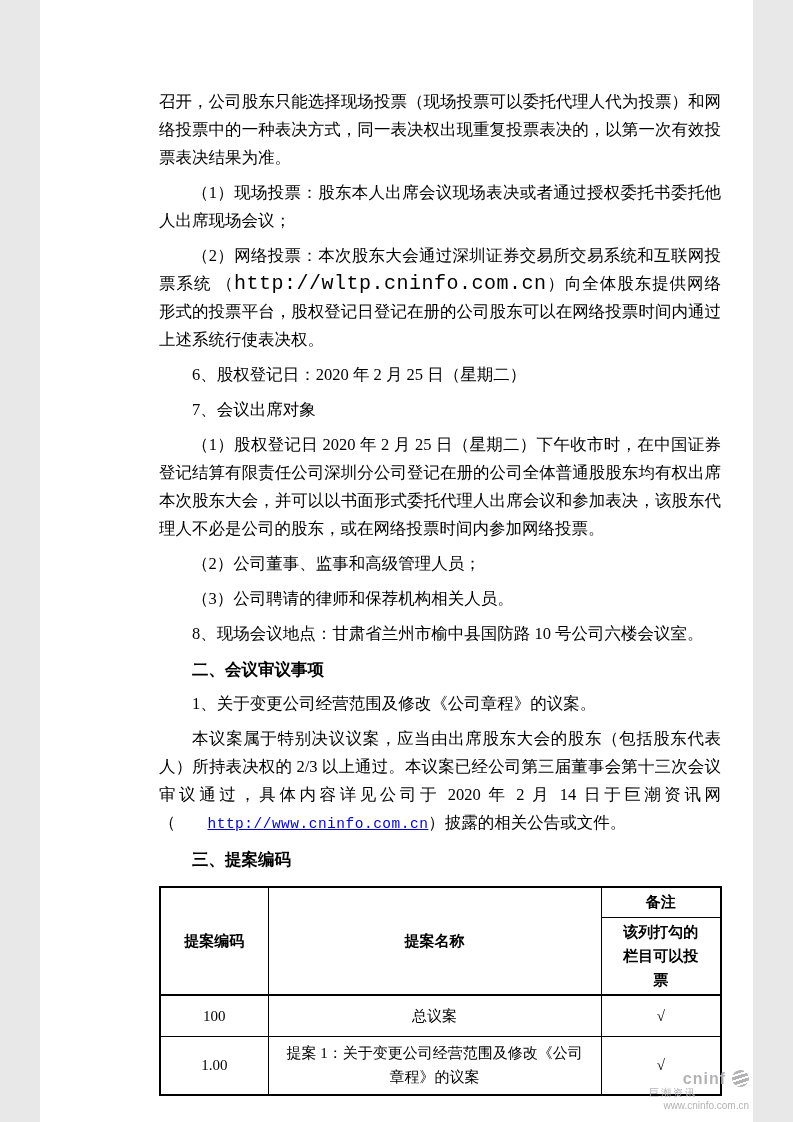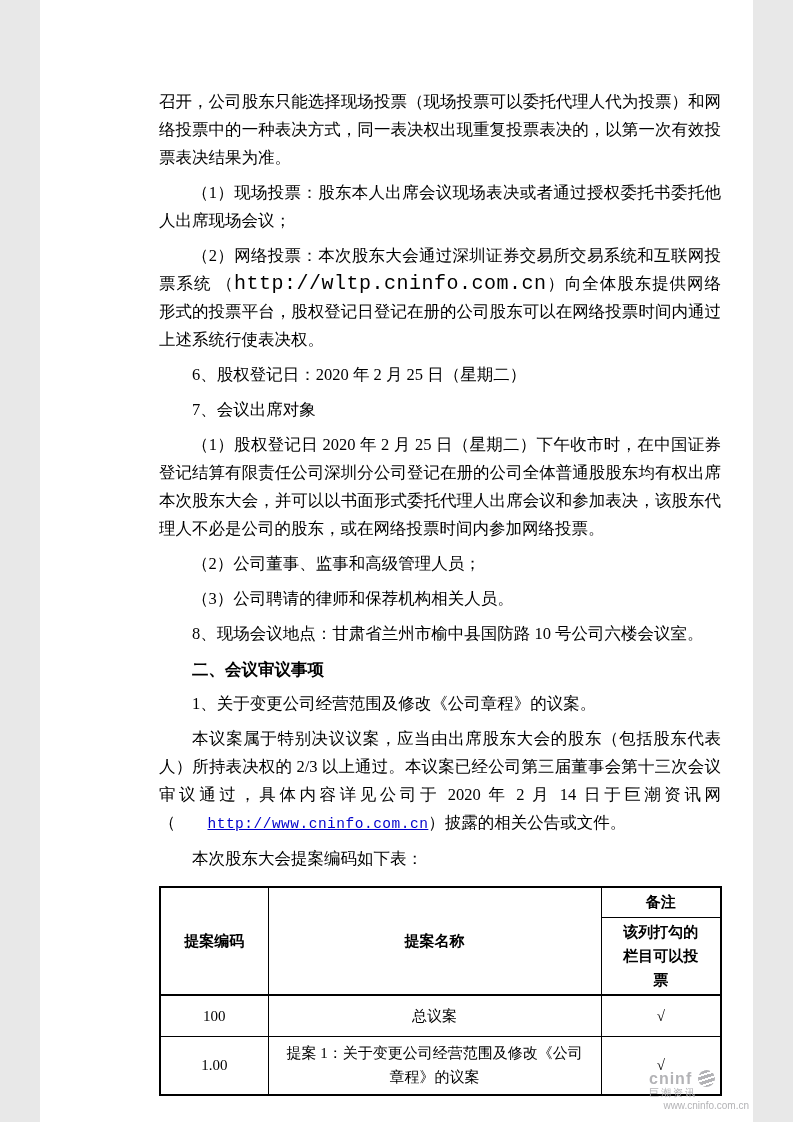--- a/index.html
+++ b/index.html
@@ -75,21 +75,21 @@
     position: absolute;
     right: 4px;
     bottom: 10px;
     width: 100px;
     color: #b3b3b6;
     font-family: "Liberation Sans", "DejaVu Sans", sans-serif;
     user-select: none;
   }
   .wm-row1 {
     display: flex;
-    justify-content: flex-start;
+    justify-content: flex-end;
     align-items: center;
     gap: 6px;
   }
   .wm-brand {
     font-weight: bold;
     font-size: 16px;
     letter-spacing: 1px;
     line-height: 16px;
   }
   .wm-globe {
@@ -136,22 +136,22 @@
     <p class="para ind">（3）公司聘请的律师和保荐机构相关人员。</p>
 
     <p class="para ind">8、现场会议地点：甘肃省兰州市榆中县国防路 10 号公司六楼会议室。</p>
 
     <p class="para ind heading">二、会议审议事项</p>
 
     <p class="para ind">1、关于变更公司经营范围及修改《公司章程》的议案。</p>
 
     <p class="para ind"><span>本议案属于特别决议议案，应当由出席股东大会的股东（包括股东代表人）所持表决权的 2/3 以上通过。本议案已经公司第三届董事会第十三次会议审议通过，具体内容详见公司于 2020 年 2 月 14 日于巨潮资讯网（</span><a class="url-link">http://www.cninfo.com.cn</a><span>）披露的相关公告或文件。</span></p>
 
+    <p class="para ind heading">三、提案编码</p>
 
-    <p class="para ind">本次股东大会提案编码如下表：</p>
 
     <table class="proposal">
       <colgroup>
         <col class="col-code">
         <col class="col-name">
         <col class="col-remark">
       </colgroup>
       <thead>
         <tr>
           <th rowspan="2">提案编码</th>

